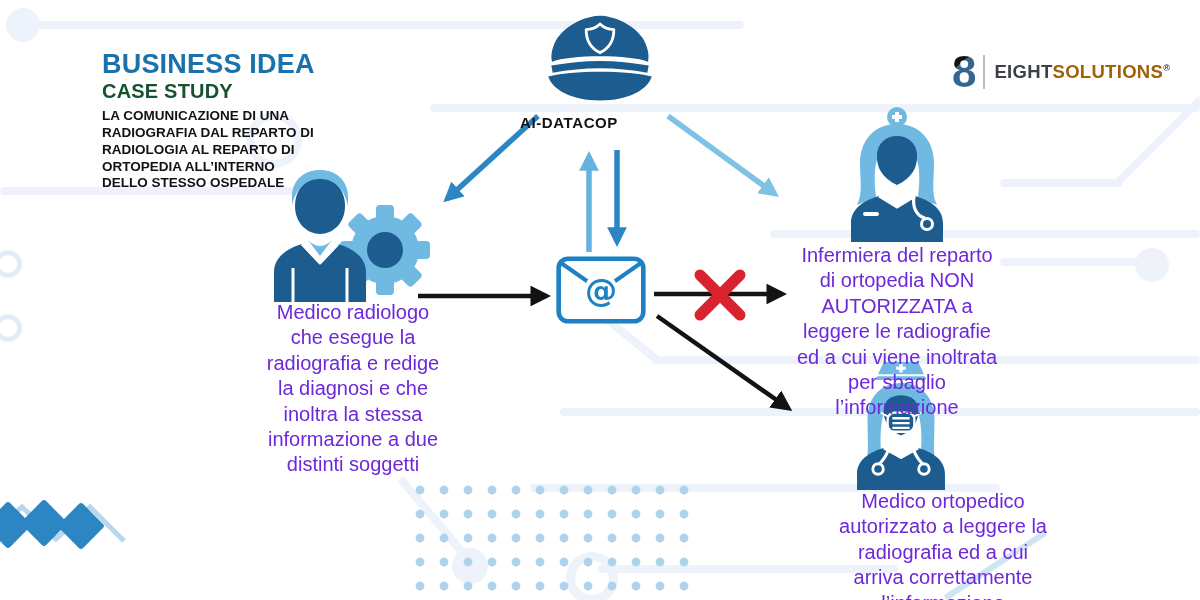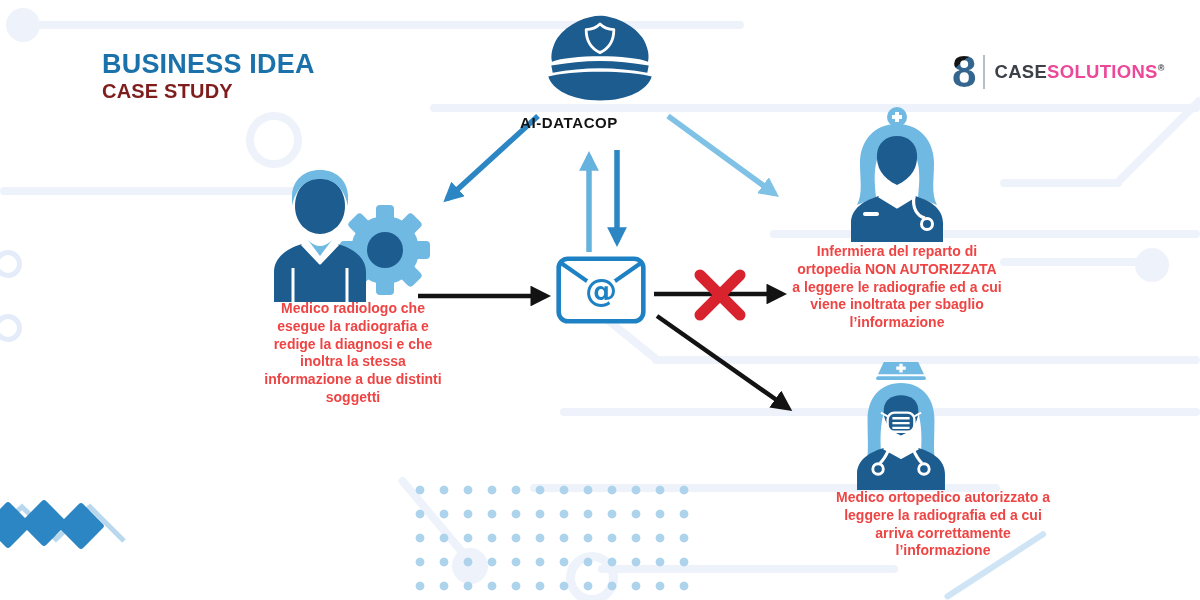--- a/index.html
+++ b/index.html
@@ -15,36 +15,36 @@
   .cd{position:absolute;background:#eef2fb;border-radius:4px;transform-origin:left center;}
   
   .dots{
     position:absolute;left:402px;top:472px;width:292px;height:128px;
     background-image:radial-gradient(#aed3ec 4px, transparent 4.8px);
     background-size:24px 24px;background-position:6px 6px;z-index:1;
   }
   
   .title-block{left:62px;top:50px;width:236px;z-index:6;margin-left:40px;}
   .t-main{font-size:27px;font-weight:800;color:#1b72aa;letter-spacing:.2px;line-height:1.05;}
-  .t-sub{font-size:20px;font-weight:800;color:#7f1d1d;letter-spacing:.2px;margin-top:2px;}
+  .t-sub{font-size:20px;font-weight:800;color:#14532d;letter-spacing:.2px;margin-top:2px;}
   .t-desc{font-size:13.5px;font-weight:800;color:#121212;line-height:1.24;margin-top:5px;width:214px;}
   
   .brand{left:952px;top:50px;display:flex;align-items:center;z-index:6;}
   .brand-8{font-size:44px;font-weight:bold;line-height:1;color:#33658f;}
   @supports (-webkit-background-clip: text) {
     .brand-8{background:linear-gradient(140deg,#141414 32%,#33658f 32%);
       -webkit-background-clip:text;-webkit-text-fill-color:transparent;}
   }
   .brand-div{width:2px;height:34px;background:#b9bdc4;margin:0 9px 0 7px;}
   .brand-word{font-size:18.5px;font-weight:bold;letter-spacing:.3px;color:#3c4148;white-space:nowrap;}
-  .brand-word .accent{color:#ec4899;}
+  .brand-word .accent{color:#a16207;}
   .brand-reg{font-size:9px;vertical-align:super;color:#3c4148;font-weight:bold;}
   
   .node-label{font-size:15px;font-weight:800;color:#131313;letter-spacing:.6px;text-align:left;z-index:6;}
-  .caption{font-size:14px;font-weight:700;color:#ef4444;line-height:1.27;text-align:center;z-index:6;}
+  .caption{font-size:20px;font-weight:400;color:#6d28d9;line-height:1.27;text-align:center;z-index:6;}
   .icon-box{z-index:5;}
   svg{display:block;}
   .arrow-layer{left:0;top:0;z-index:4;pointer-events:none;}
   .zigzag{left:0;top:495px;z-index:2;}
 </style>
 </head>
 <body>
 
 <div>
   <div class="cc" style="left:6px;top:8px;width:34px;height:34px;"></div>
@@ -76,26 +76,27 @@
   <g fill="#2b86c3">
     <rect x="-9" y="13" width="34" height="34" rx="3" transform="rotate(45 8 30)"></rect>
     <rect x="27" y="11" width="34" height="34" rx="3" transform="rotate(45 44 28)"></rect>
     <rect x="64" y="14" width="34" height="34" rx="3" transform="rotate(45 81 31)"></rect>
   </g>
 </svg>
 
 <div class="abs title-block">
   <div class="t-main">BUSINESS IDEA</div>
   <div class="t-sub">CASE STUDY</div>
+  <div class="t-desc">LA COMUNICAZIONE DI UNA RADIOGRAFIA DAL REPARTO DI RADIOLOGIA AL REPARTO DI ORTOPEDIA ALL’INTERNO DELLO STESSO OSPEDALE</div>
 </div>
 
 <div class="abs brand">
   <span class="brand-8">8</span>
   <span class="brand-div"></span>
-  <span class="brand-word"><span>CASE</span><span class="accent">SOLUTIONS</span><span class="brand-reg">®</span></span>
+  <span class="brand-word"><span>EIGHT</span><span class="accent">SOLUTIONS</span><span class="brand-reg">®</span></span>
 </div>
 
 <svg class="abs arrow-layer" width="1200" height="600" viewBox="0 0 1200 600">
   <defs>
     <marker id="ah-k" viewBox="0 0 10 10" refX="7.5" refY="5" markerWidth="4.6" markerHeight="4.6" orient="auto-start-reverse">
       <path d="M0 0 L10 5 L0 10 Z" fill="#131313"></path>
     </marker>
     <marker id="ah-m" viewBox="0 0 10 10" refX="7.5" refY="5" markerWidth="3.6" markerHeight="3.6" orient="auto-start-reverse">
       <path d="M0 0 L10 5 L0 10 Z" fill="#2b86c3"></path>
     </marker>

